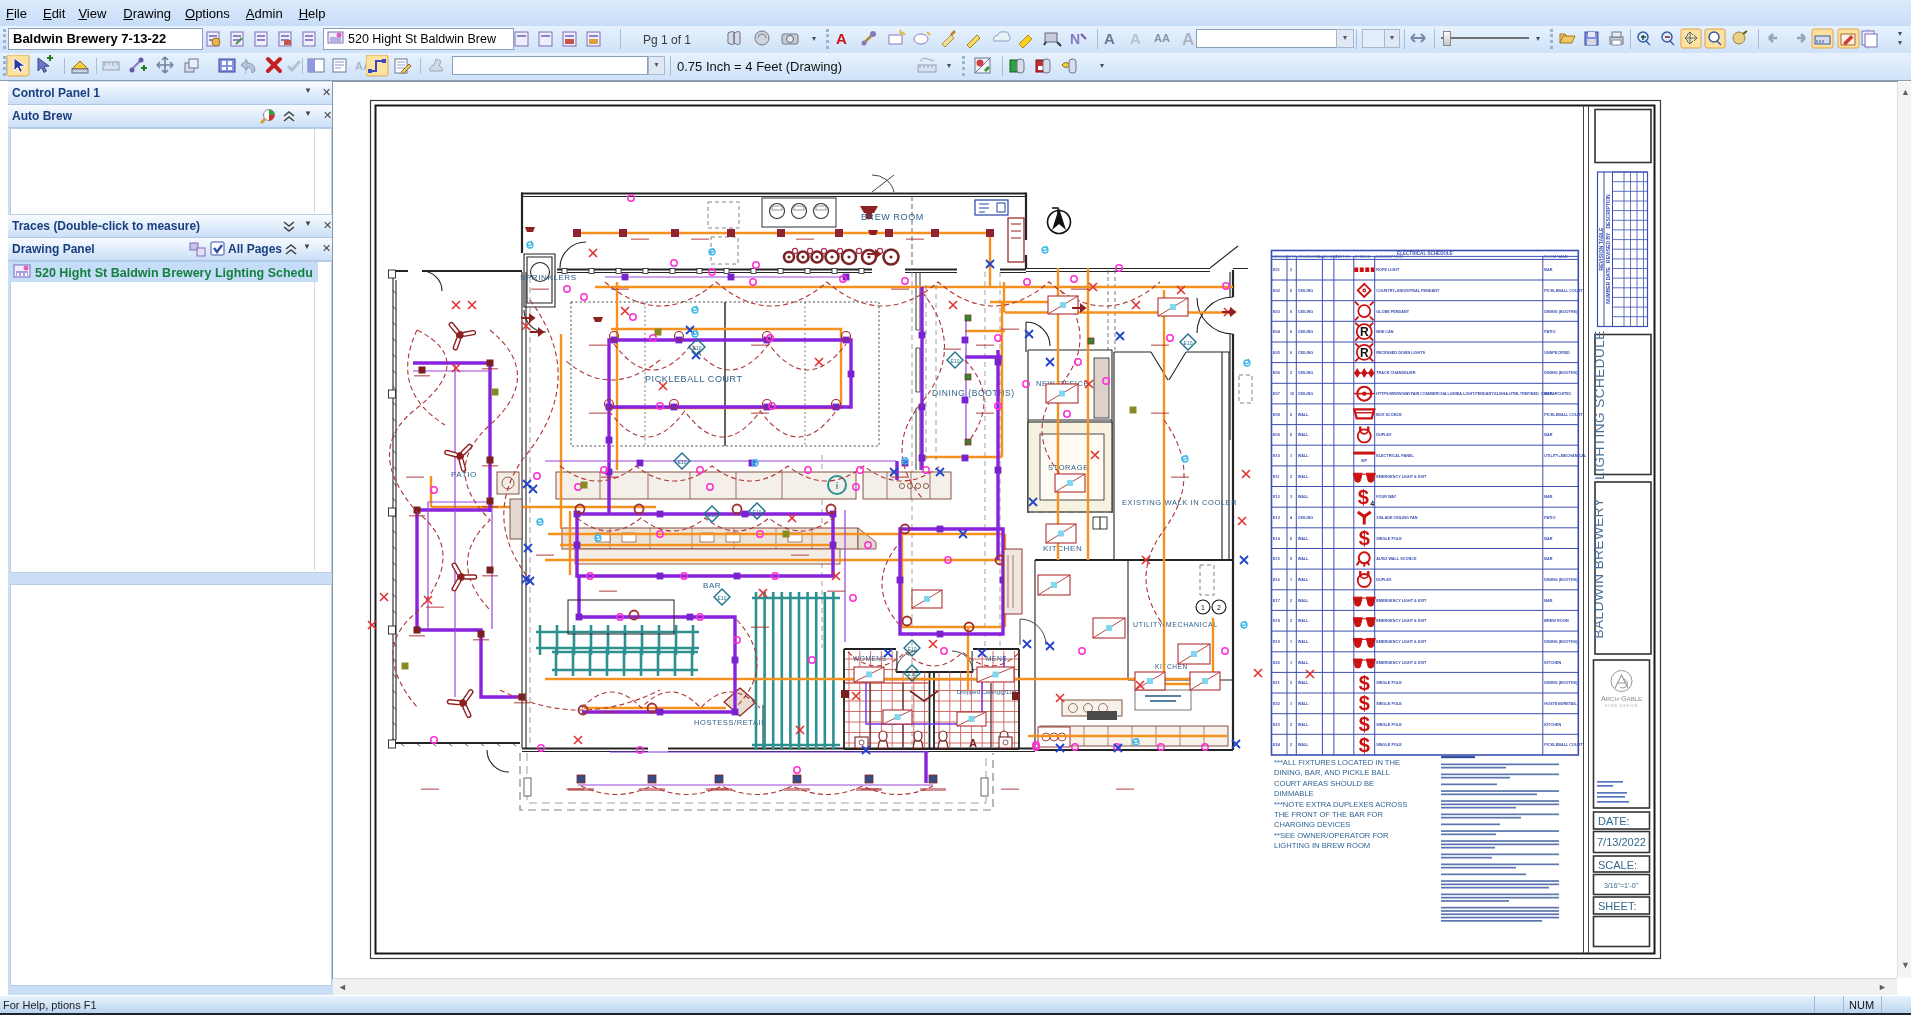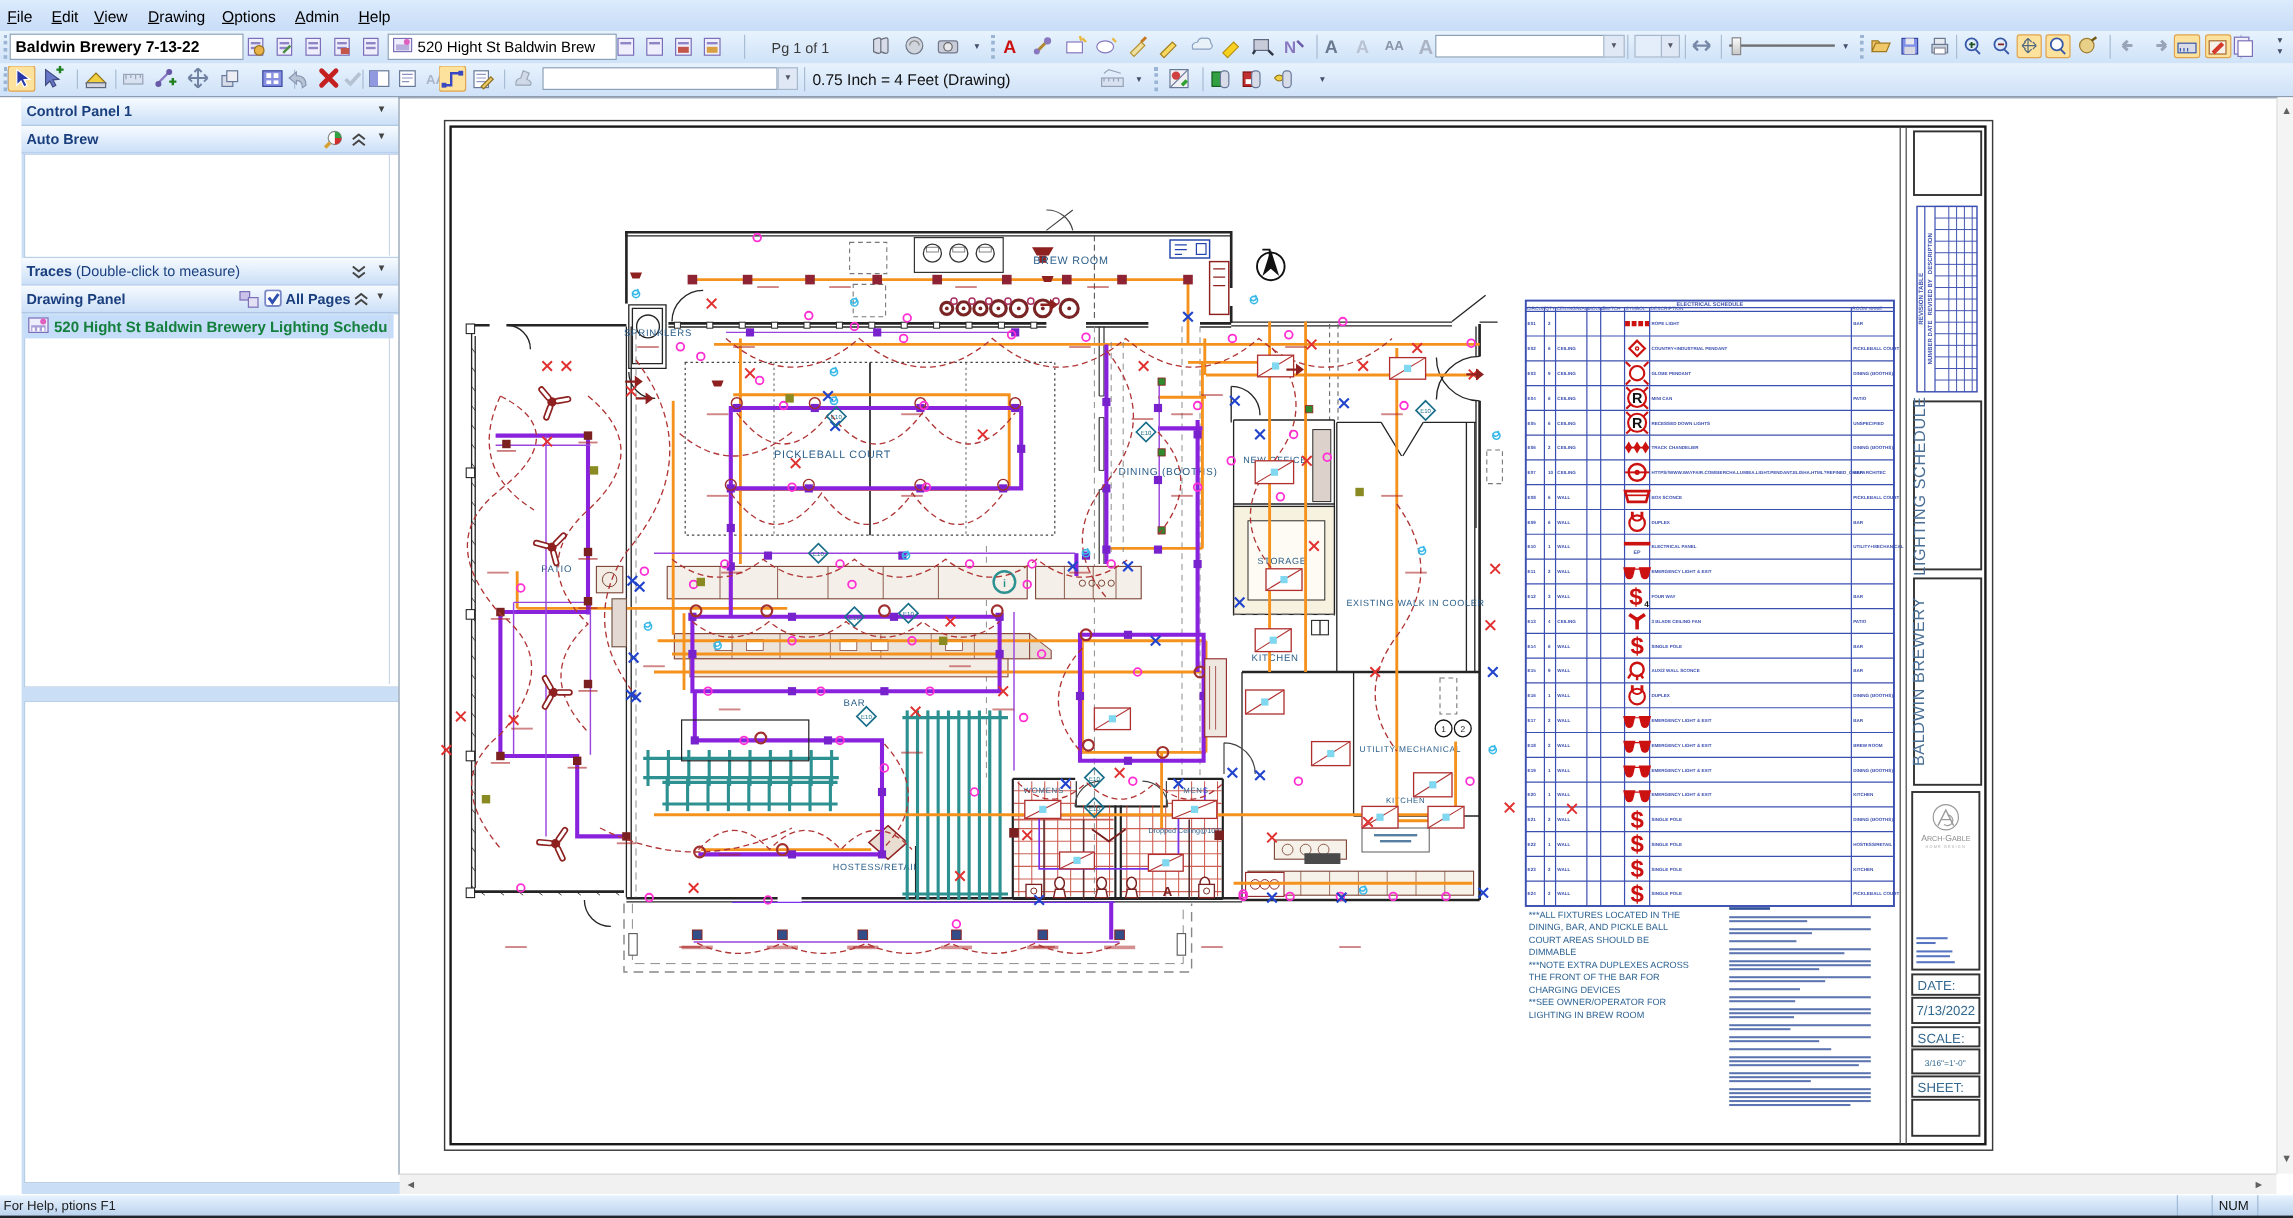--- a/index.html
+++ b/index.html
@@ -3,21 +3,21 @@
 html,body{margin:0;padding:0;width:1911px;height:1015px;overflow:hidden;font-family:"Liberation Sans",sans-serif;background:#fff;position:relative}
 .abs{position:absolute}
 #menubar{left:0;top:0;width:1911px;height:26px;background:linear-gradient(#dcebfc,#c8dcf8);font-size:13px;color:#000}
 #menubar span{display:inline-block;margin-top:6px}
 .mi{margin-right:0}
 #tb1{left:0;top:26px;width:1911px;height:27px;background:linear-gradient(#e7f2fd,#cfe2f8)}
 #tb2{left:0;top:53px;width:1911px;height:27px;background:linear-gradient(#e7f2fd,#cfe2f8);border-bottom:1px solid #8e9cac}
 .grip{width:3px;height:20px;border-left:3px dotted #9ab4d4;top:3px}
 .tfield{background:#fff;border:1px solid #89a0b8;font-weight:bold;font-size:13px;padding:2px 3px 0 4px;color:#000}
 .sep{width:1px;background:#a8bcd4;height:20px;top:3px}
-#lpanel{left:18px;top:81px;width:332px;height:915px;background:#cadef5}
+#lpanel{left:8px;top:81px;width:332px;height:915px;background:#cadef5}
 .phead{left:0;width:326px;height:22px;background:linear-gradient(#f7fbff,#cbdff7);border-bottom:1px solid #aec8e8;color:#1a3f7e;font-weight:bold;font-size:12px}
 .phead .t{position:absolute;left:4px;top:4px;white-space:nowrap}
 .pbtn{position:absolute;top:4px;color:#444;font-size:11px;font-weight:normal}
 .pwhite{left:2px;width:320px;background:#fff;border:1px solid #b9cfe8}
 #canvas{left:332px;top:81px;width:1565px;height:897px;background:#fff;border-left:1px solid #8898ac;border-top:1px solid #8898ac}
 #vscroll{left:1897px;top:82px;width:14px;height:896px;background:#f4f4f4;border-left:1px solid #e0e0e0}
 #hscroll{left:333px;top:978px;width:1564px;height:16px;background:#f1f1f1;border-top:1px solid #d8d8d8}
 #statusbar{left:0;top:995px;width:1911px;height:18px;background:linear-gradient(#e8f3fe,#b9d2ee);font-size:11px;color:#222;border-top:1px solid #fff}
 #botline{left:0;top:1013px;width:1911px;height:2px;background:#20242c}
 .arr{color:#606060;font-size:9px}
@@ -334,21 +334,21 @@
       </svg>
 <svg class="abs" style="left:274px;top:6px" width="14" height="12">
         <path d="M2 5 l5 -4 l5 4 M2 10 l5 -4 l5 4" stroke="#444" stroke-width="1.6" fill="none"></path>
       </svg>
       <span class="pbtn" style="left:296px;font-size:8px">▼</span>
       <span class="pbtn" style="left:315px">✕</span>
     </div>
 <div class="abs pwhite" style="top:47px;height:85px"></div>
 <div class="abs" style="left:306px;top:48px;width:1px;height:84px;background:#ccd8e8"></div>
 <div class="abs phead" style="top:134px">
-      <span class="t">Traces <span style="font-weight:normal">(Double-click to measure)</span></span>
+      <span class="t">Traces <span style="font-weight:bold">(Double-click to measure)</span></span>
       <svg class="abs" style="left:274px;top:6px" width="14" height="12">
         <path d="M2 1 l5 4 l5 -4 M2 6 l5 4 l5 -4" stroke="#444" stroke-width="1.6" fill="none"></path>
       </svg>
       <span class="pbtn" style="left:296px;font-size:8px">▼</span>
       <span class="pbtn" style="left:315px">✕</span>
     </div>
 <div class="abs phead" style="top:157px">
       <span class="t">Drawing Panel</span>
 <svg class="abs" style="left:181px;top:4px" width="20" height="16">
         <rect x="1" y="1" width="8" height="7" fill="#cac2e8" stroke="#7a6fb8"></rect>

